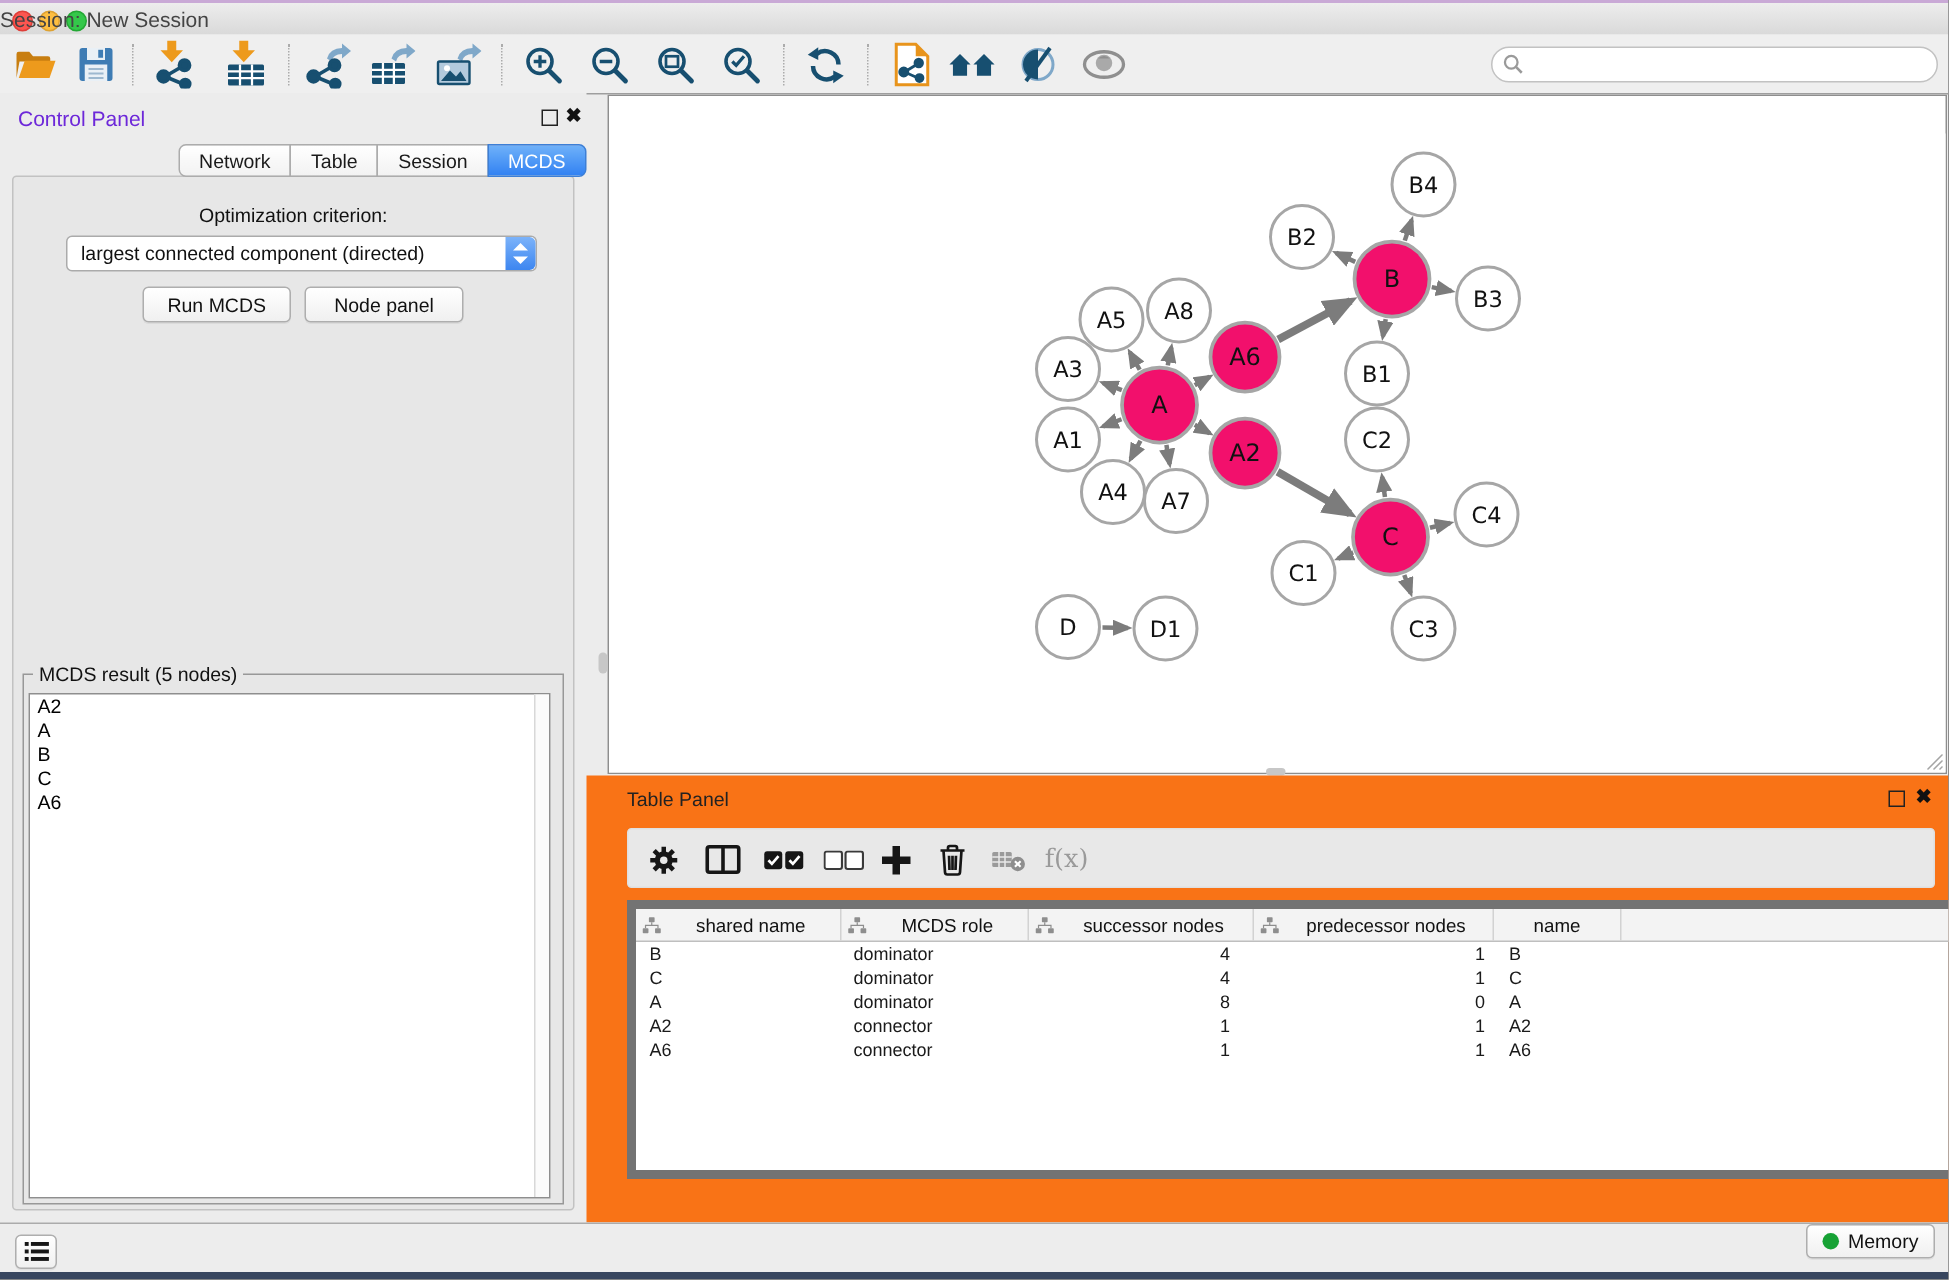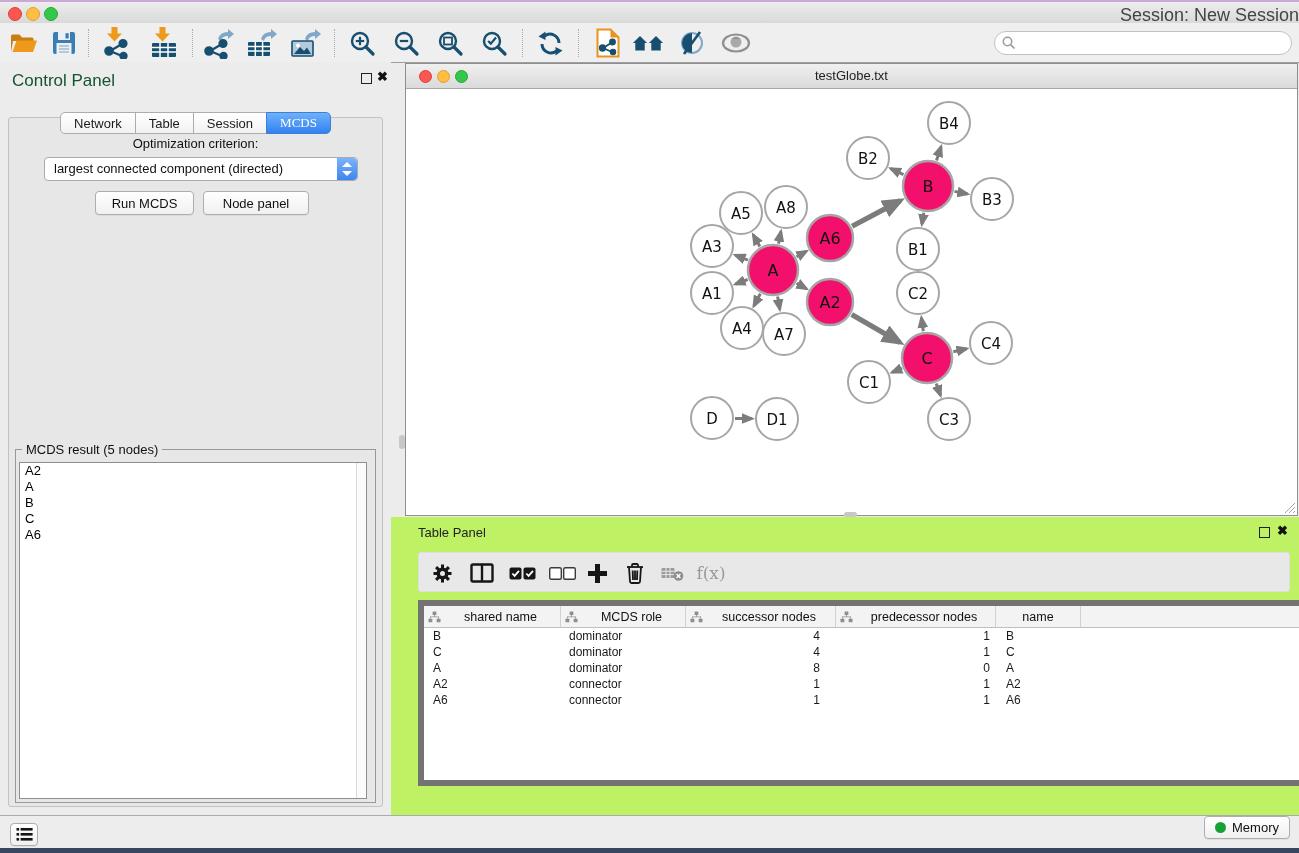--- a/index.html
+++ b/index.html
@@ -8,49 +8,49 @@
   .desktop-strip-top{position:absolute;left:0;top:0;width:100%;height:2px;background:#C9A9D6;}
   .desktop-strip-bottom{position:absolute;left:0;top:848px;width:100%;height:5px;background:#38465F;}
 
   
   .titlebar{position:absolute;left:0;top:2px;width:100%;height:21px;
             background:linear-gradient(#EDEDED,#D9D9D9);}
   .tl{position:absolute;width:12px;height:12px;border-radius:50%;top:5px;}
   .tl.red{left:8px;background:#FC5650;border:1px solid #DF3E38;}
   .tl.yellow{left:26px;background:#FDBE41;border:1px solid #DEA232;}
   .tl.green{left:44px;background:#34C84A;border:1px solid #23A834;}
-  .titlebar .wtitle{position:absolute;width:100%;text-align:right;top:3px;font-size:18px;color:#444;}
+  .titlebar .wtitle{position:absolute;width:100%;text-align:left;top:3px;font-size:14px;color:#444;}
 
   
   .toolbar{position:absolute;left:0;top:23px;width:100%;height:39px;background:#EFEFEF;
            border-bottom:1px solid #9E9E9E;}
   .tbtn{position:absolute;top:4px;width:32px;height:32px;display:flex;align-items:center;justify-content:center;cursor:default;}
   .tsep{position:absolute;top:6px;width:0;height:28px;border-left:1px dotted #ABABAB;}
   .searchbox{position:absolute;left:994px;top:8px;width:296px;height:22px;background:#fff;
              border:1px solid #C2C2C2;border-radius:12px;}
   .searchbox svg{position:absolute;left:7px;top:4px;}
   .searchbox input{position:absolute;left:24px;top:1px;width:260px;height:18px;border:none;outline:none;
                    font-size:13px;background:transparent;font-family:"Liberation Sans",sans-serif;}
 
   
   .macbtn{background:linear-gradient(#FFFFFF,#F0F0F0);border:1px solid #AEAEAE;border-radius:4px;
           font-size:13px;color:#111;display:flex;align-items:center;justify-content:center;
           font-family:"Liberation Sans",sans-serif;box-shadow:0 1px 0 rgba(0,0,0,0.05);}
-  .tabrow{display:flex;justify-content:center;margin-top:16px;}
+  .tabrow{display:flex;justify-content:flex-end;}
   .tab{height:20px;padding:0 13px;display:flex;align-items:center;font-size:13px;
        background:linear-gradient(#FFFFFF,#F2F2F2);border:1px solid #ACACAC;margin-left:-1px;}
   .tab:first-child{border-radius:5px 0 0 5px;margin-left:0;}
-  .tab:last-child{border-radius:0 5px 5px 0;font-family:Liberation Serif, serif;}
+  .tab:last-child{border-radius:0 5px 5px 0;}
   .tab.active{background:linear-gradient(#6FB1F9,#3181F2);color:#fff;border-color:#3D7FD6;}
   .panel-x{font-size:13px;font-weight:bold;color:#111;}
   .panel-float{width:9px;height:9px;border:1.5px solid #222;display:inline-block;}
 
   
   .control-panel{position:absolute;left:0;top:62px;width:391px;height:753px;background:#ECECEC;}
-  .cp-title{position:absolute;left:12px;top:9px;font-size:17px;color:#14532d;}
+  .cp-title{position:absolute;left:12px;top:9px;font-size:14px;color:#6d28d9;}
   .cp-float{position:absolute;left:361px;top:11px;}
   .cp-close{position:absolute;left:377px;top:7px;}
   .cp-tabs{position:absolute;top:34px;width:100%;z-index:2;}
   .cp-content{position:absolute;left:8px;top:55px;width:373px;height:688px;background:#E7E7E7;
               border:1px solid #C2C2C2;border-radius:3px;}
   .opt-label{position:absolute;top:18px;width:100%;text-align:center;font-size:13px;color:#111;}
   .combo{position:absolute;left:35px;top:39px;width:312px;height:22px;background:#fff;
          border:1px solid #ABABAB;border-radius:4px;}
   .combo .val{position:absolute;left:9px;top:3px;font-size:13px;color:#111;white-space:nowrap;}
   .combo .step{position:absolute;right:0;top:0;width:20px;height:22px;border-radius:0 4px 4px 0;
@@ -72,21 +72,21 @@
           border-bottom:1px solid #A8A8A8;}
   .netbar .tl{width:11px;height:11px;top:6px;}
   .netbar .tl.red{left:13px;}.netbar .tl.yellow{left:31px;}.netbar .tl.green{left:49px;}
   .netbar .ntitle{position:absolute;width:100%;text-align:center;top:4px;font-size:13px;color:#222;}
   .netcanvas{position:absolute;left:0;top:25px;width:891px;height:426px;background:#fff;overflow:hidden;}
   .net-vthumb{position:absolute;left:-7px;top:371px;width:6px;height:14px;background:#C7C7C7;border-radius:3px;}
   .net-hthumb{position:absolute;left:438px;bottom:-2px;width:13px;height:5px;background:#C7C7C7;border-radius:3px;}
   .resize-grip{position:absolute;right:1px;bottom:1px;}
 
   
-  .table-panel{position:absolute;left:391px;top:517px;width:908px;height:298px;background:#bef264;}
+  .table-panel{position:absolute;left:391px;top:517px;width:908px;height:298px;background:#f97316;}
   .tp-title{position:absolute;left:27px;top:8px;font-size:13px;color:#222;}
   .tp-float{position:absolute;left:868px;top:10px;}
   .tp-close{position:absolute;left:886px;top:6px;}
   .tp-toolbar{position:absolute;left:27px;top:35px;width:872px;height:40px;background:#E8E8E8;
               border:1px solid #DFDFDF;border-radius:3px;box-sizing:border-box;}
   .tp-tool{position:absolute;top:5px;width:30px;height:30px;display:flex;align-items:center;justify-content:center;}
   .fx{font-family:"DejaVu Serif",serif;font-size:17px;color:#9A9A9A;}
   .datatable{position:absolute;left:27px;top:83px;width:1006px;height:186px;background:#fff;
              border:6px solid #737373;box-sizing:border-box;overflow:hidden;}
   .thead{display:grid;grid-template-columns:137px 125px 150px 160px 85px 1fr;height:21px;
@@ -320,26 +320,20 @@
               <div class="item">C</div>
               <div class="item">A6</div>
             </div>
           <div class="vsb"></div>
         </div>
       </div>
     </div>
   </div>
 
   <div class="netframe">
-    <div class="netbar">
-      <span class="tl red"></span>
-      <span class="tl yellow"></span>
-      <span class="tl green"></span>
-      <div class="ntitle">testGlobe.txt</div>
-    </div>
     <div class="netcanvas">
       <svg id="graph-svg" width="891" height="426">
         <defs>
           <marker id="arrowhead" markerWidth="4.4" markerHeight="3.6" refX="3.4" refY="1.8" orient="auto">
             <path d="M0,0 L4.4,1.8 L0,3.6 Z" fill="#7C7C7C"></path>
           </marker>
         </defs>
         <g id="edges-layer">
             <line x1="353.8" y1="157.5" x2="347.2" y2="145.8" stroke="#7C7C7C" stroke-width="3" marker-end="url(#arrowhead)"></line>
             <line x1="372.5" y1="154.6" x2="374.9" y2="142.5" stroke="#7C7C7C" stroke-width="3" marker-end="url(#arrowhead)"></line>

